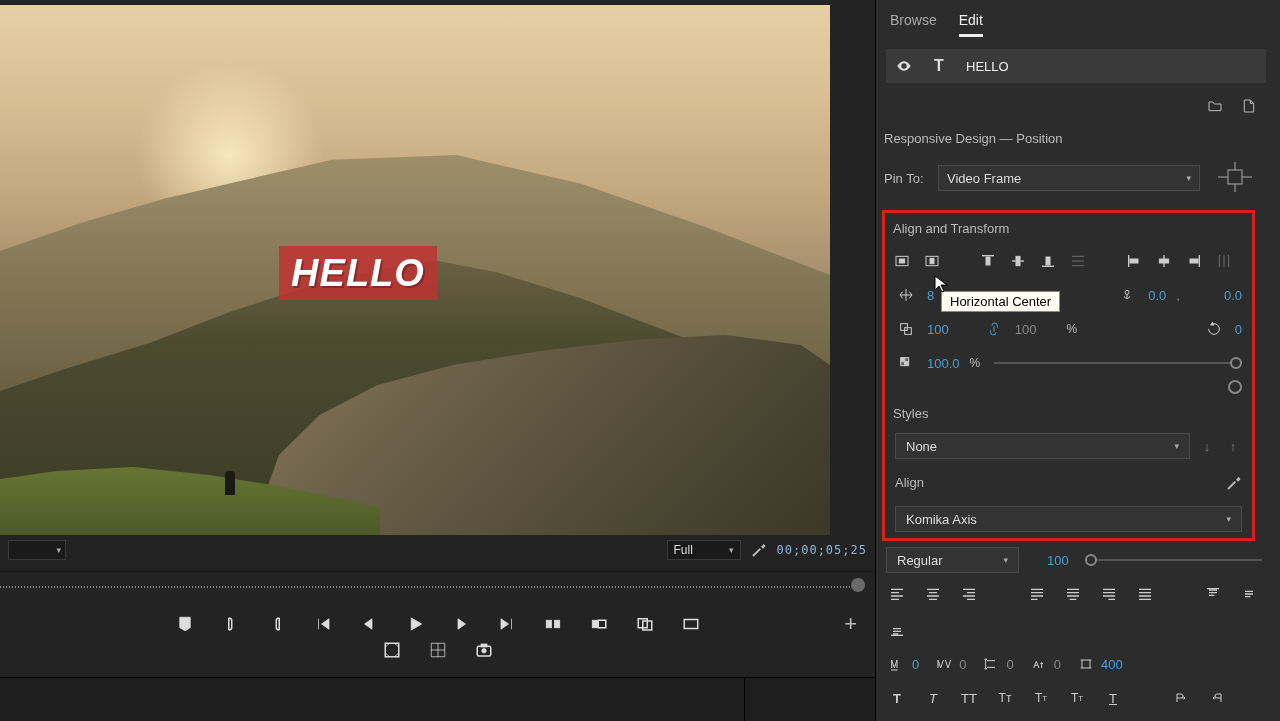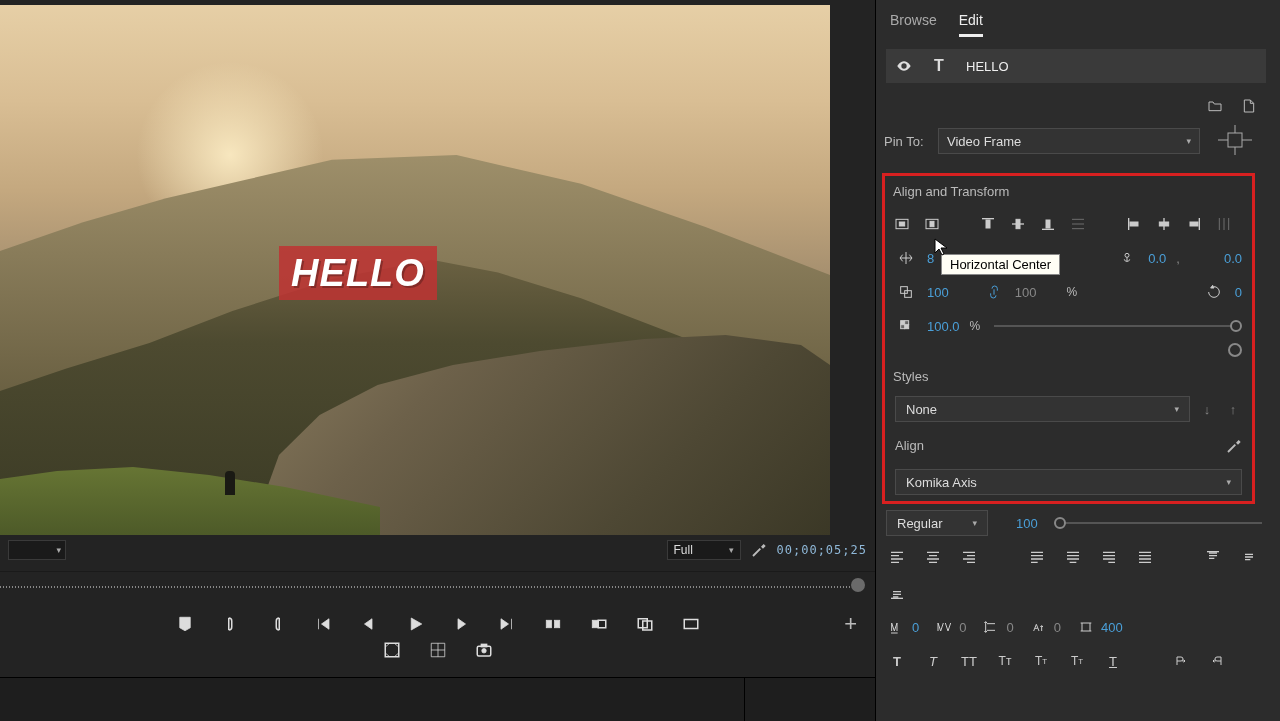--- a/index.html
+++ b/index.html
@@ -264,20 +264,21 @@
             <path d="M3 6h6l2 3h10v10H3z" stroke="#bbb" fill="none"></path>
           </svg>
         </span>
       <span class="iconbtn">
           <svg viewBox="0 0 24 24">
             <path d="M14 3H5v18h14V8z M14 3v5h5" stroke="#bbb" fill="none"></path>
           </svg>
         </span>
     </div>
 
+    <div class="sect-label">Responsive Design — Position</div>
     <div class="pin-row">
       <span class="pin-label">Pin To:</span>
       <div class="pin-drop">
         <span>Video Frame</span>
           <span class="mb-chev">▾</span>
       </div>
       <div class="pin-widget">
         <svg width="50" height="36" class="pin-svg">
             <rect x="18" y="10" width="14" height="14" stroke="#aaa"></rect>
             <line x1="25" y1="2" x2="25" y2="10" stroke="#aaa"></line>
@@ -451,21 +452,21 @@
       </div>
       <div class="style-row">
         <div class="font-drop" style="flex:1">
           <span>Komika Axis</span>
             <span class="mb-chev">▾</span>
         </div>
       </div>
     </div>
 
     <div class="style-row" style="padding-top:6px">
-      <div class="weight-drop" style="width:102px">
+      <div class="weight-drop" style="width:133px">
         <span>Regular</span>
           <span class="mb-chev">▾</span>
       </div>
       <span style="width:12px"></span>
       <span class="val-blue">100</span>
       <div class="slider-track" style="flex:1;margin-left:10px">
         <div class="slider-knob" style="left:-2px;right:auto"></div>
       </div>
     </div>
 

